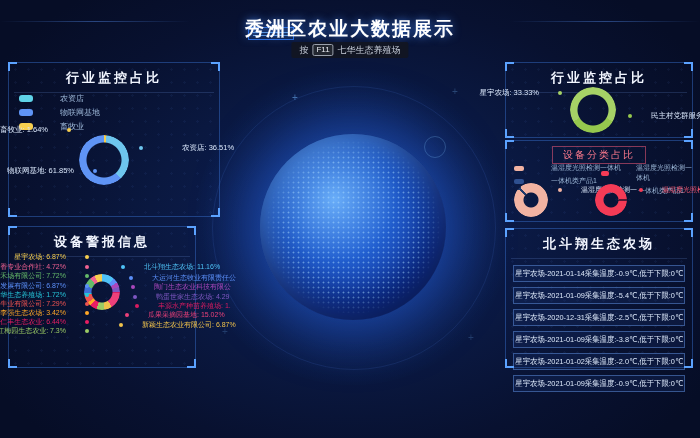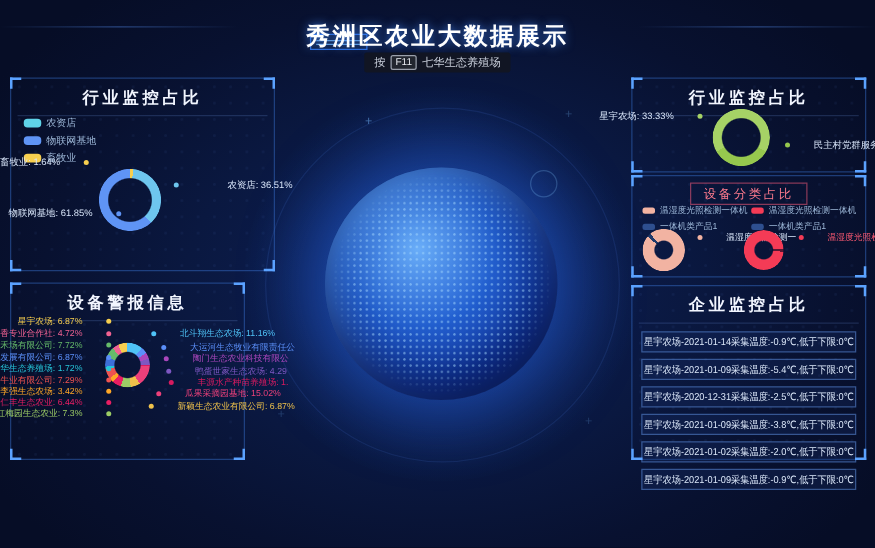--- a/index.html
+++ b/index.html
@@ -27,21 +27,21 @@
   .ctl{left:-1px;top:-1px;border-left-width:2px;border-top-width:2px;}
   .ctr{right:-1px;top:-1px;border-right-width:2px;border-top-width:2px;}
   .cbl{left:-1px;bottom:-1px;border-left-width:2px;border-bottom-width:2px;}
   .cbr{right:-1px;bottom:-1px;border-right-width:2px;border-bottom-width:2px;}
   .panel-title{color:#f2f6ff;font-size:13px;font-weight:bold;letter-spacing:3px;text-align:center;
     padding:6px 0 5px;margin:0 5px;border-bottom:1px solid rgba(130,170,255,.18);}
   
   .legend{position:absolute;left:10px;top:30px;display:flex;flex-direction:column;gap:3px;}
   .legend-row{display:flex;align-items:center;gap:4px;cursor:pointer;}
   .swatch{width:14px;height:7px;border-radius:3px;}
-  .legend-label{font-size:8px;color:#9db8d8;}
+  .legend-label{font-size:8px;color:#9db8d8;margin-left:23px;}
   .mini-legend .swatch{width:10px;height:5px;border-radius:2px;}
   .mini-legend{gap:3px;}
   .mini-legend .legend-label{font-size:7px;}
   
   .donut{position:absolute;border-radius:50%;cursor:pointer;
     -webkit-mask:radial-gradient(farthest-side,transparent calc(100% - var(--t,7px)),#000 calc(100% - var(--t,7px) + 1px));
     mask:radial-gradient(farthest-side,transparent calc(100% - var(--t,7px)),#000 calc(100% - var(--t,7px) + 1px));}
   .callout{position:absolute;display:flex;align-items:center;gap:19px;white-space:nowrap;}
   .callout .lbl{font-size:7.5px;}
   .callout .dot{width:4px;height:4px;border-radius:50%;flex:0 0 auto;}
@@ -264,21 +264,21 @@
       <span class="dot" style="background: rgb(244, 59, 86);"></span>
       <span class="lbl" style="color: rgb(255, 90, 115);">温湿度光照检测一</span>
     </div>
   </div>
 
   <div class="panel" style="left:505px;top:228px;width:188px;height:140px">
     <span class="corner ctl"></span>
       <span class="corner ctr"></span>
       <span class="corner cbl"></span>
       <span class="corner cbr"></span>
-    <div class="panel-title">企业监控占比</div>
+    <div class="panel-title">北斗翔生态农场</div>
     <div class="alarm-list">
       <div class="alarm-row">
           <span class="alarm-text">星宇农场-2021-01-14采集温度:-0.9℃,低于下限:0℃</span>
         </div>
       <div class="alarm-row">
           <span class="alarm-text">星宇农场-2021-01-09采集温度:-5.4℃,低于下限:0℃</span>
         </div>
       <div class="alarm-row">
           <span class="alarm-text">星宇农场-2020-12-31采集温度:-2.5℃,低于下限:0℃</span>
         </div>

